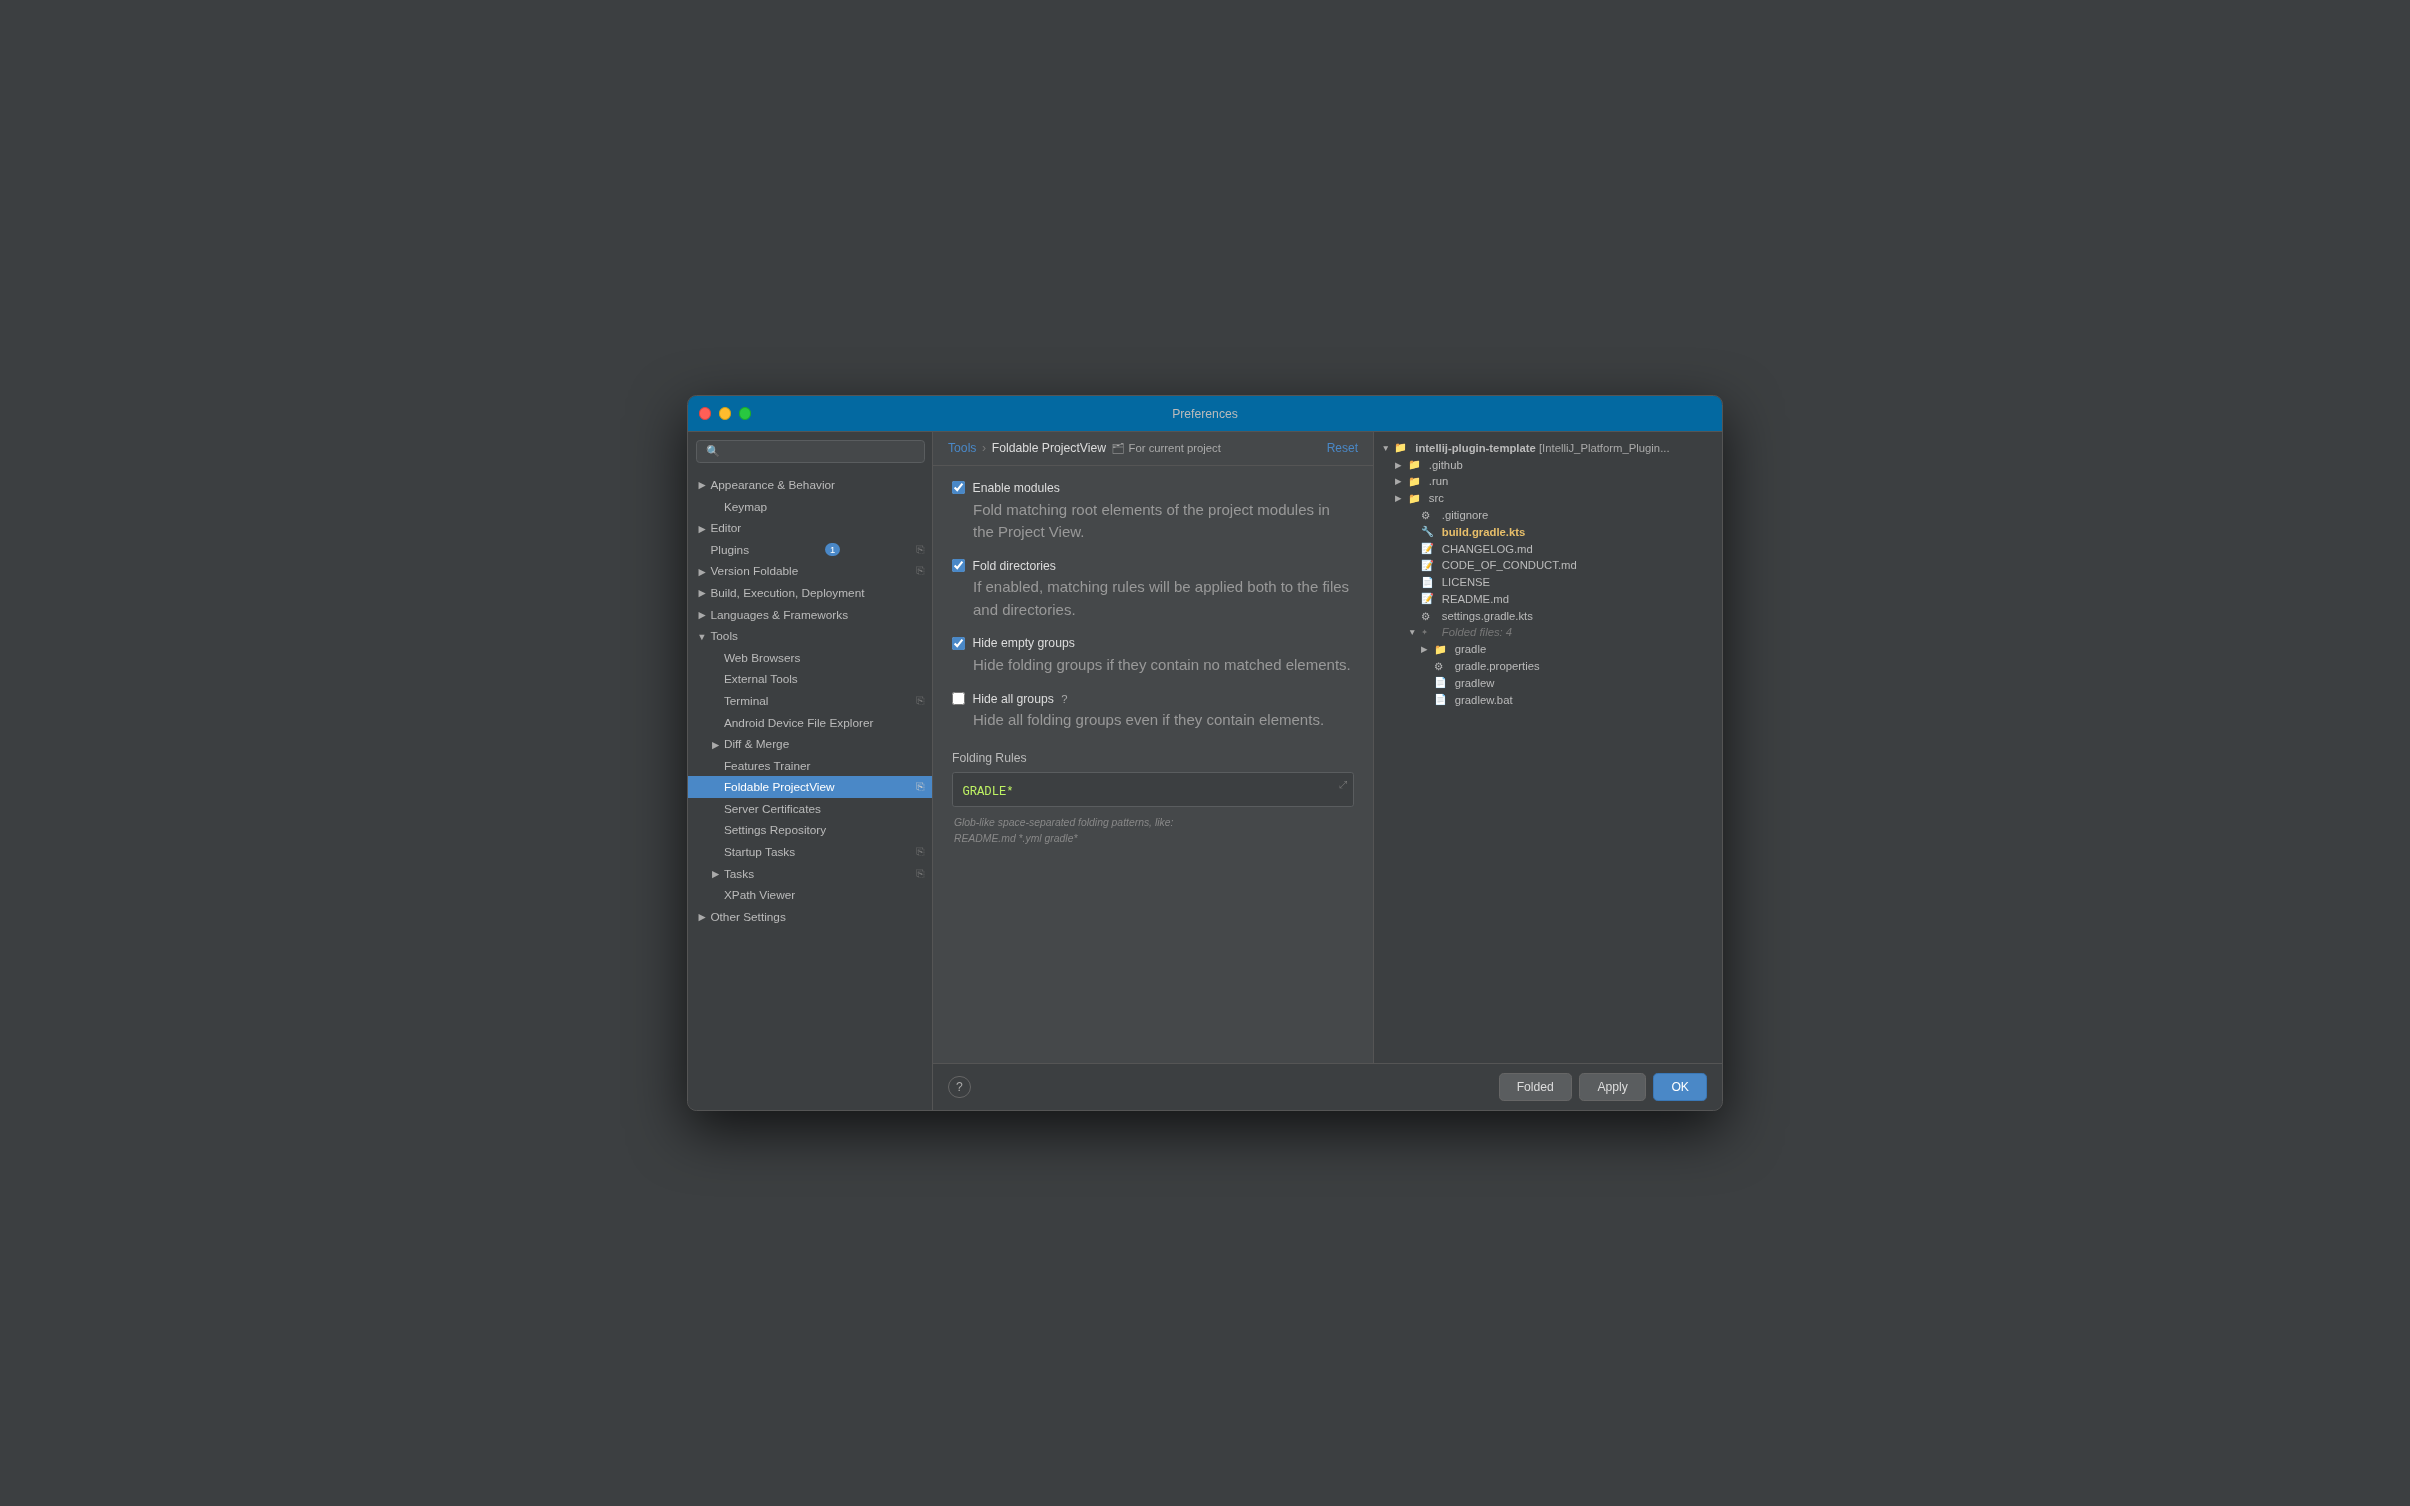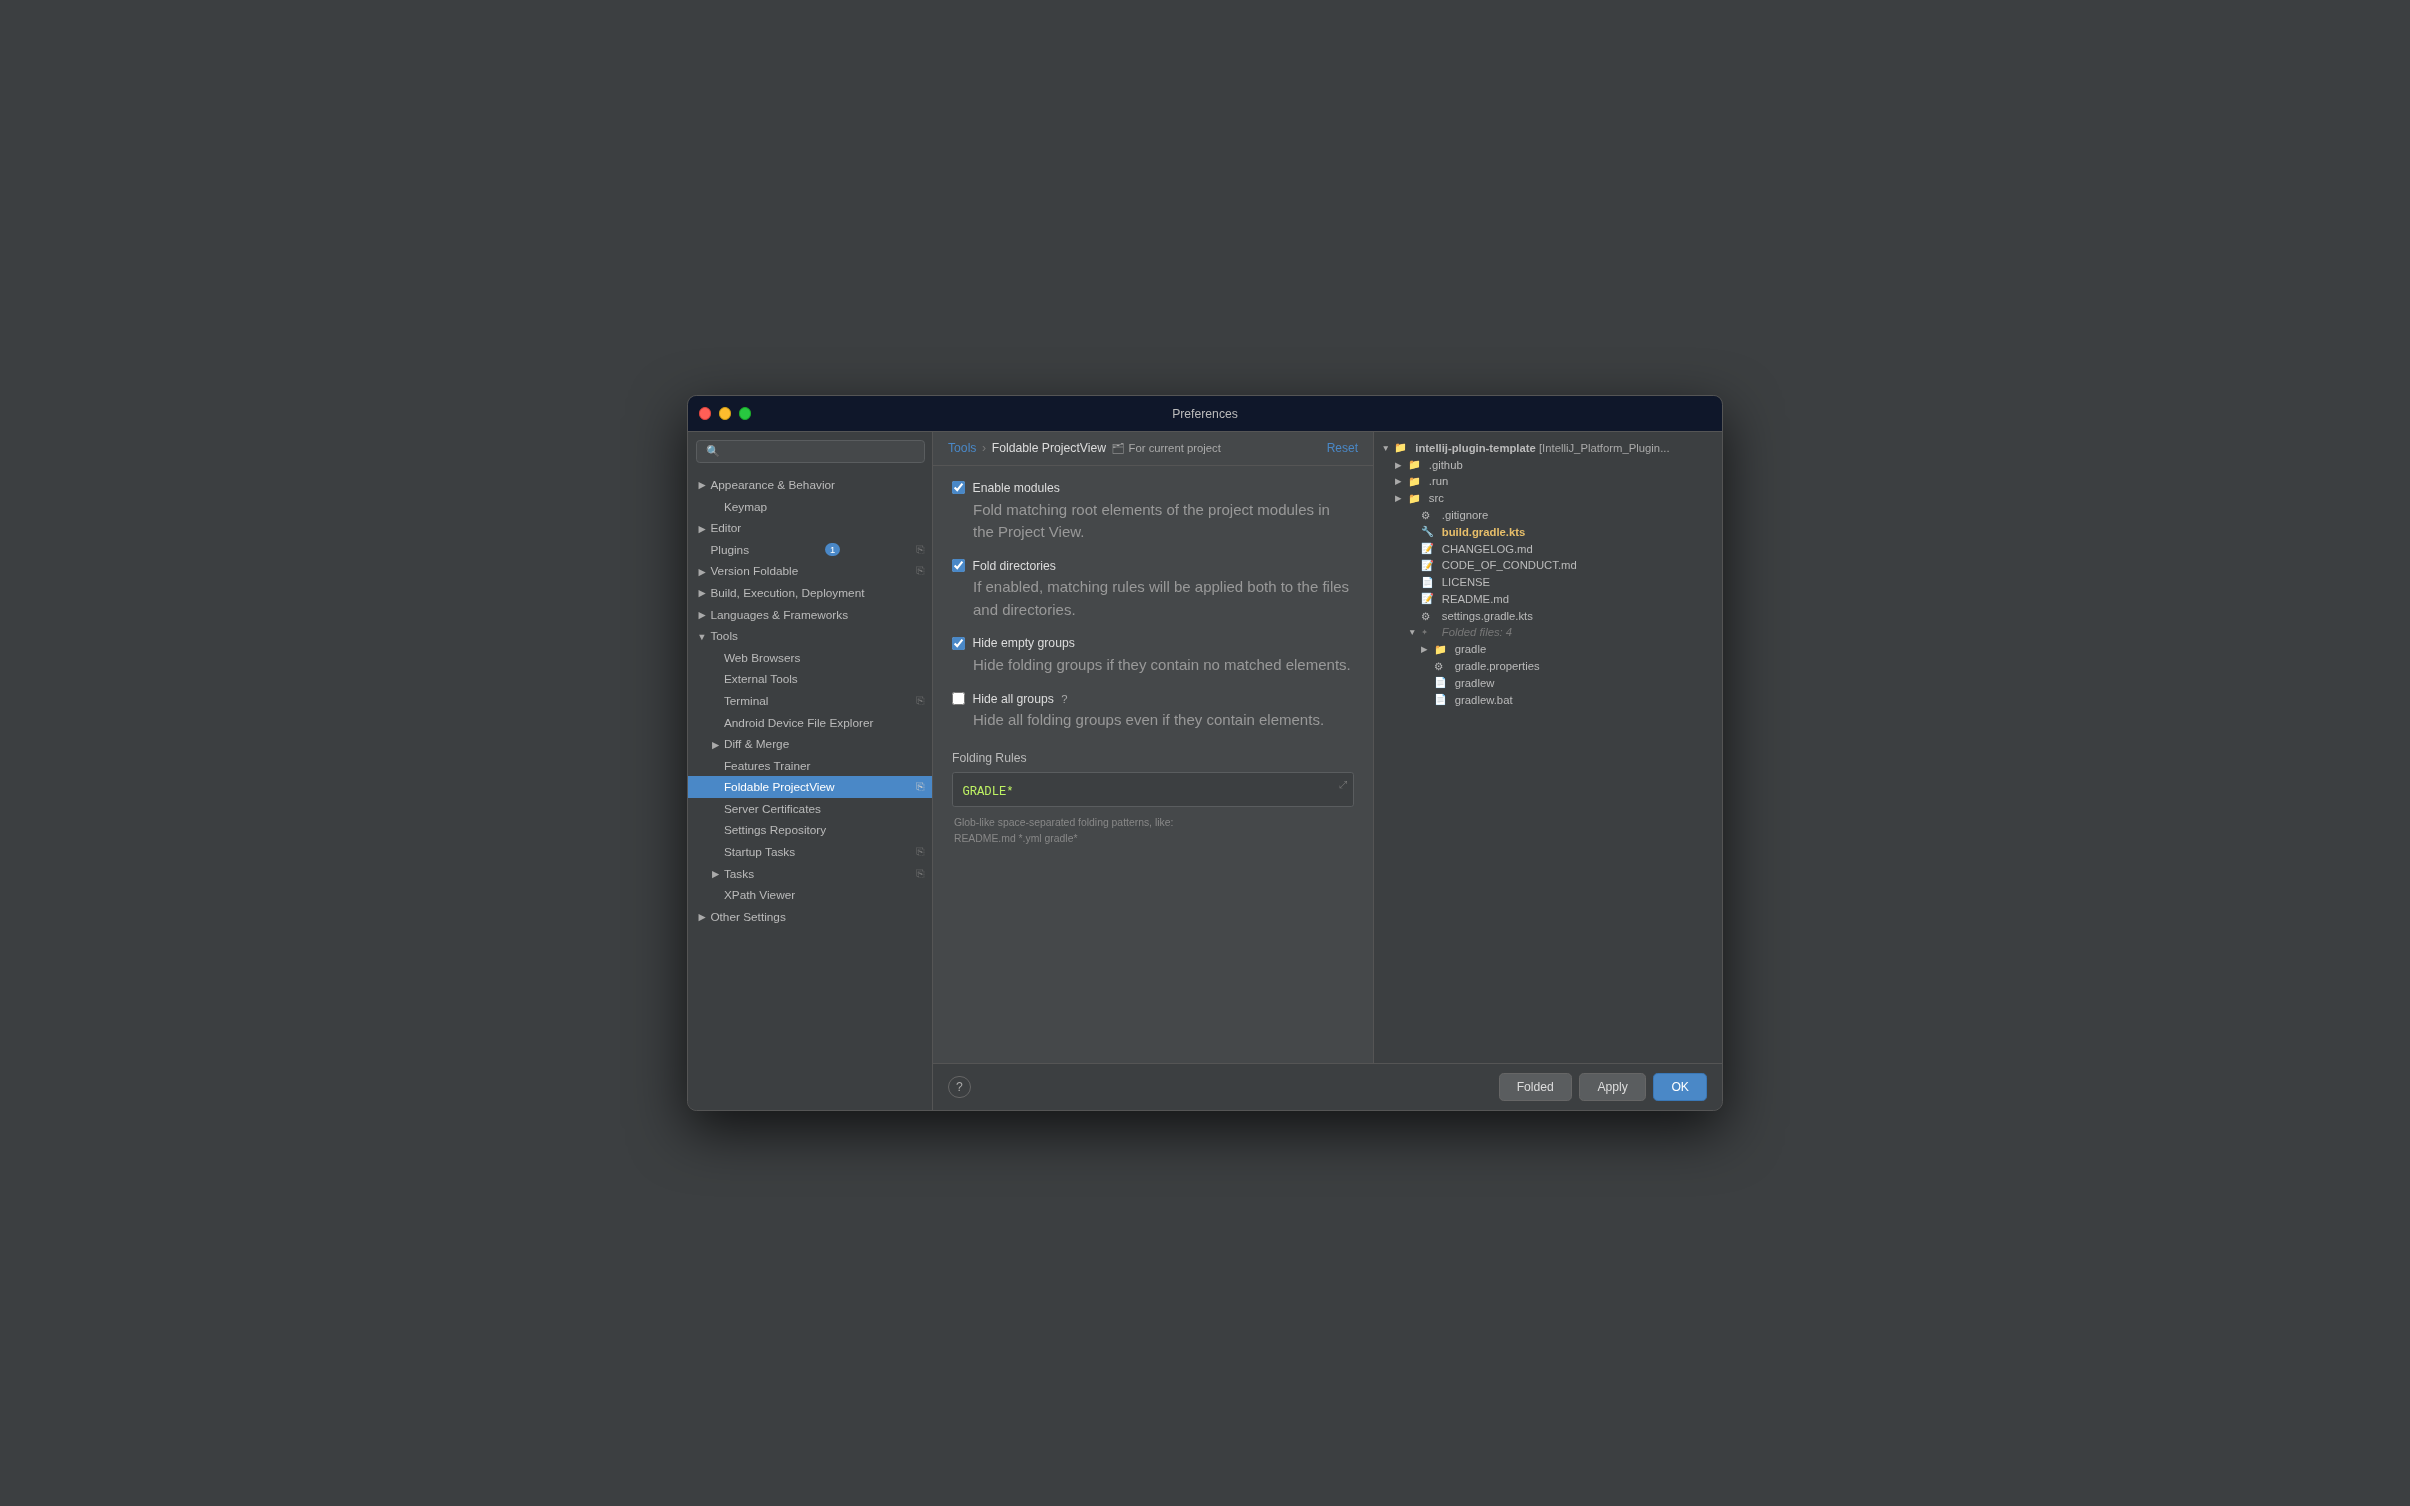--- a/index.html
+++ b/index.html
@@ -15,21 +15,21 @@
       width: 1036px;
       background: #3c3f41;
       border-radius: 9.4px;
       box-shadow: 0 19px 56px rgba(0,0,0,0.7);
       overflow: hidden;
       display: flex;
       flex-direction: column;
       border: 0.9px solid #555;
     }
     .titlebar {
-      background: #0f172a;
+      background: #0369a1;
       height: 36px;
       display: flex;
       align-items: center;
       justify-content: center;
       position: relative;
       border-bottom: 0.9px solid #555;
       flex-shrink: 0;
     }
     .titlebar-buttons {
       position: absolute;
@@ -248,20 +248,21 @@
       color: #777;
       font-size: 10.4px;
       cursor: pointer;
     }
     .folding-hint {
       color: #888;
       font-size: 10.4px;
       margin-top: 7.5px;
       padding-left: 1.9px;
       line-height: 1.5;
+      font-style: italic;
     }
     
     .file-tree-panel {
       width: 348px;
       background: #3c3f41;
       overflow-y: auto;
       flex-shrink: 0;
       padding: 7.5px 0;
     }
     .file-tree-item {

